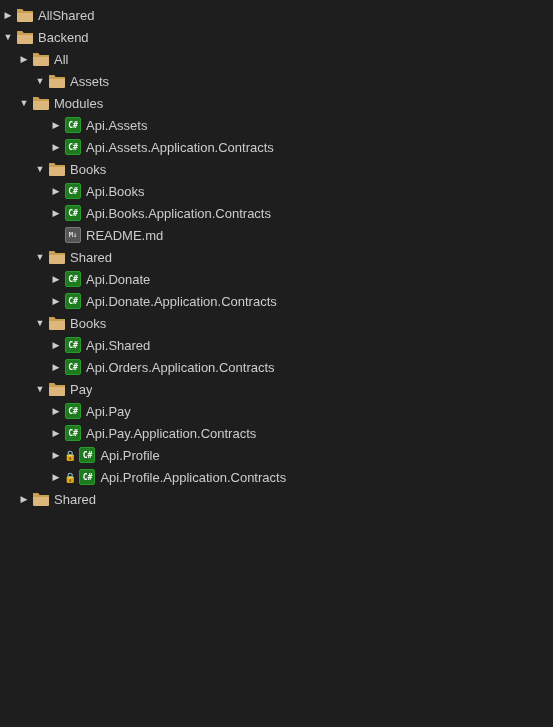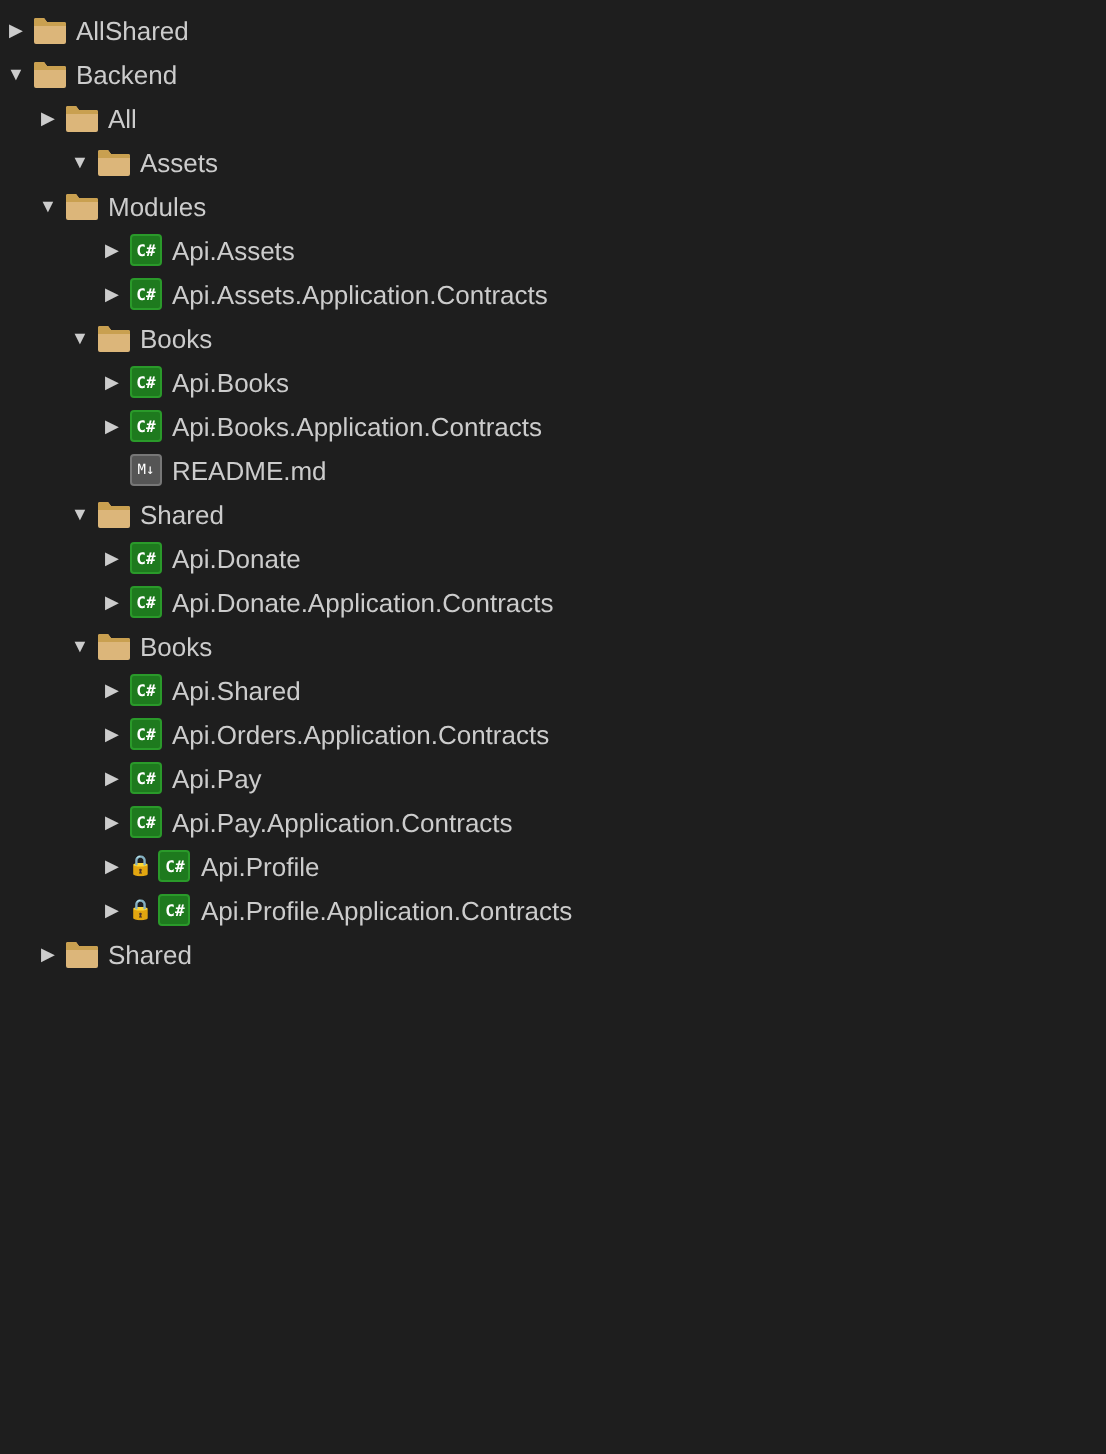--- a/index.html
+++ b/index.html
@@ -254,20 +254,31 @@
     </div>
     <div class="tree-item">
       <span class="indent" style="width: 48px;"></span>
       <span class="expand-arrow collapsed"></span>
       <span class="icon">
         <span class="cs-icon">C#</span>
       </span>
       <span class="item-label">Api.Orders.Application.Contracts</span>
     </div>
     <div class="tree-item">
+      <span class="indent" style="width: 32px;"></span>
+      <span class="expand-arrow expanded"></span>
+      <span class="icon">
+        <svg viewBox="0 0 16 14" width="16" height="14" xmlns="http://www.w3.org/2000/svg">
+      <path d="M0 2 Q0 1 1 1 L5 1 L6.5 3 L15 3 Q16 3 16 4 L16 13 Q16 14 15 14 L1 14 Q0 14 0 13 Z" fill="#dcb67a"></path>
+      <path d="M0 2 Q0 1 1 1 L5 1 L6.5 3 L15 3 Q16 3 16 4 L16 5 L0 5 Z" fill="#c9a050"></path>
+    </svg>
+      </span>
+      <span class="item-label">Pay</span>
+    </div>
+    <div class="tree-item">
       <span class="indent" style="width: 48px;"></span>
       <span class="expand-arrow collapsed"></span>
       <span class="icon">
         <span class="cs-icon">C#</span>
       </span>
       <span class="item-label">Api.Pay</span>
     </div>
     <div class="tree-item">
       <span class="indent" style="width: 48px;"></span>
       <span class="expand-arrow collapsed"></span>

